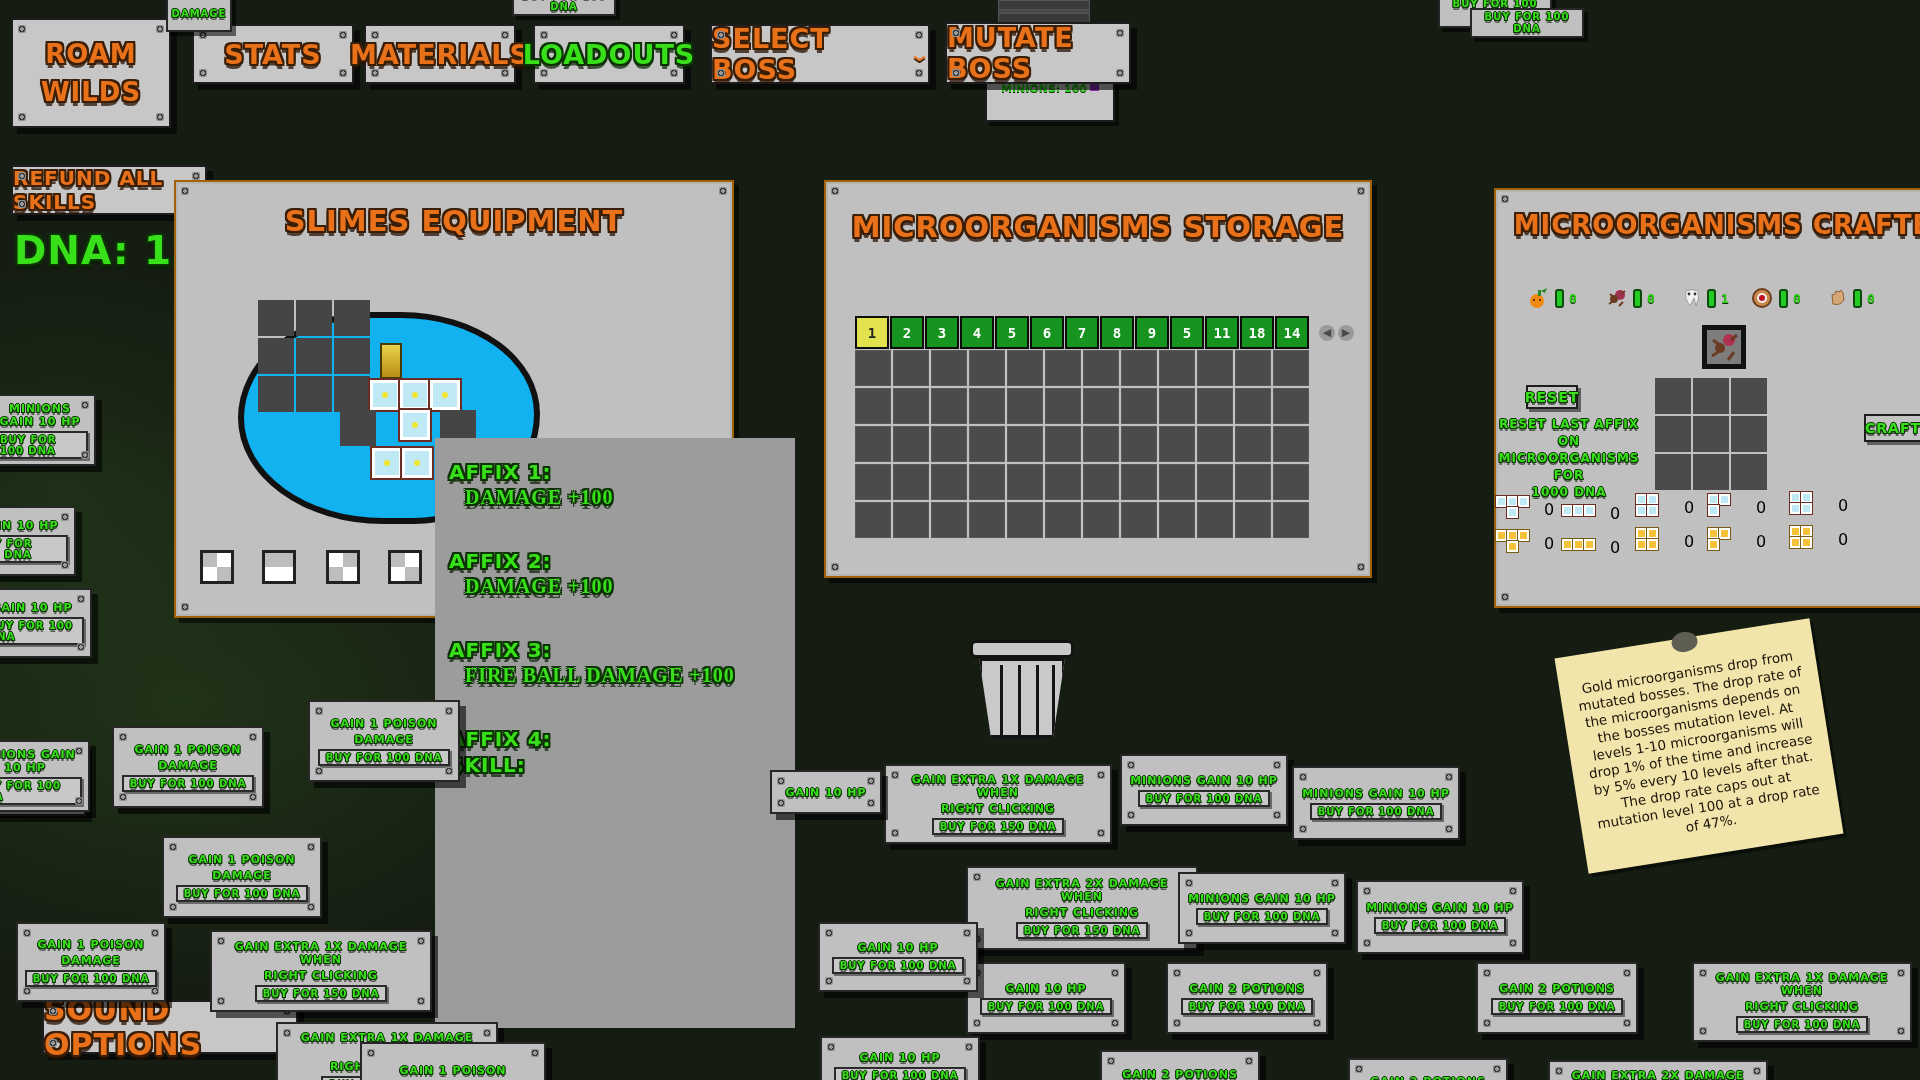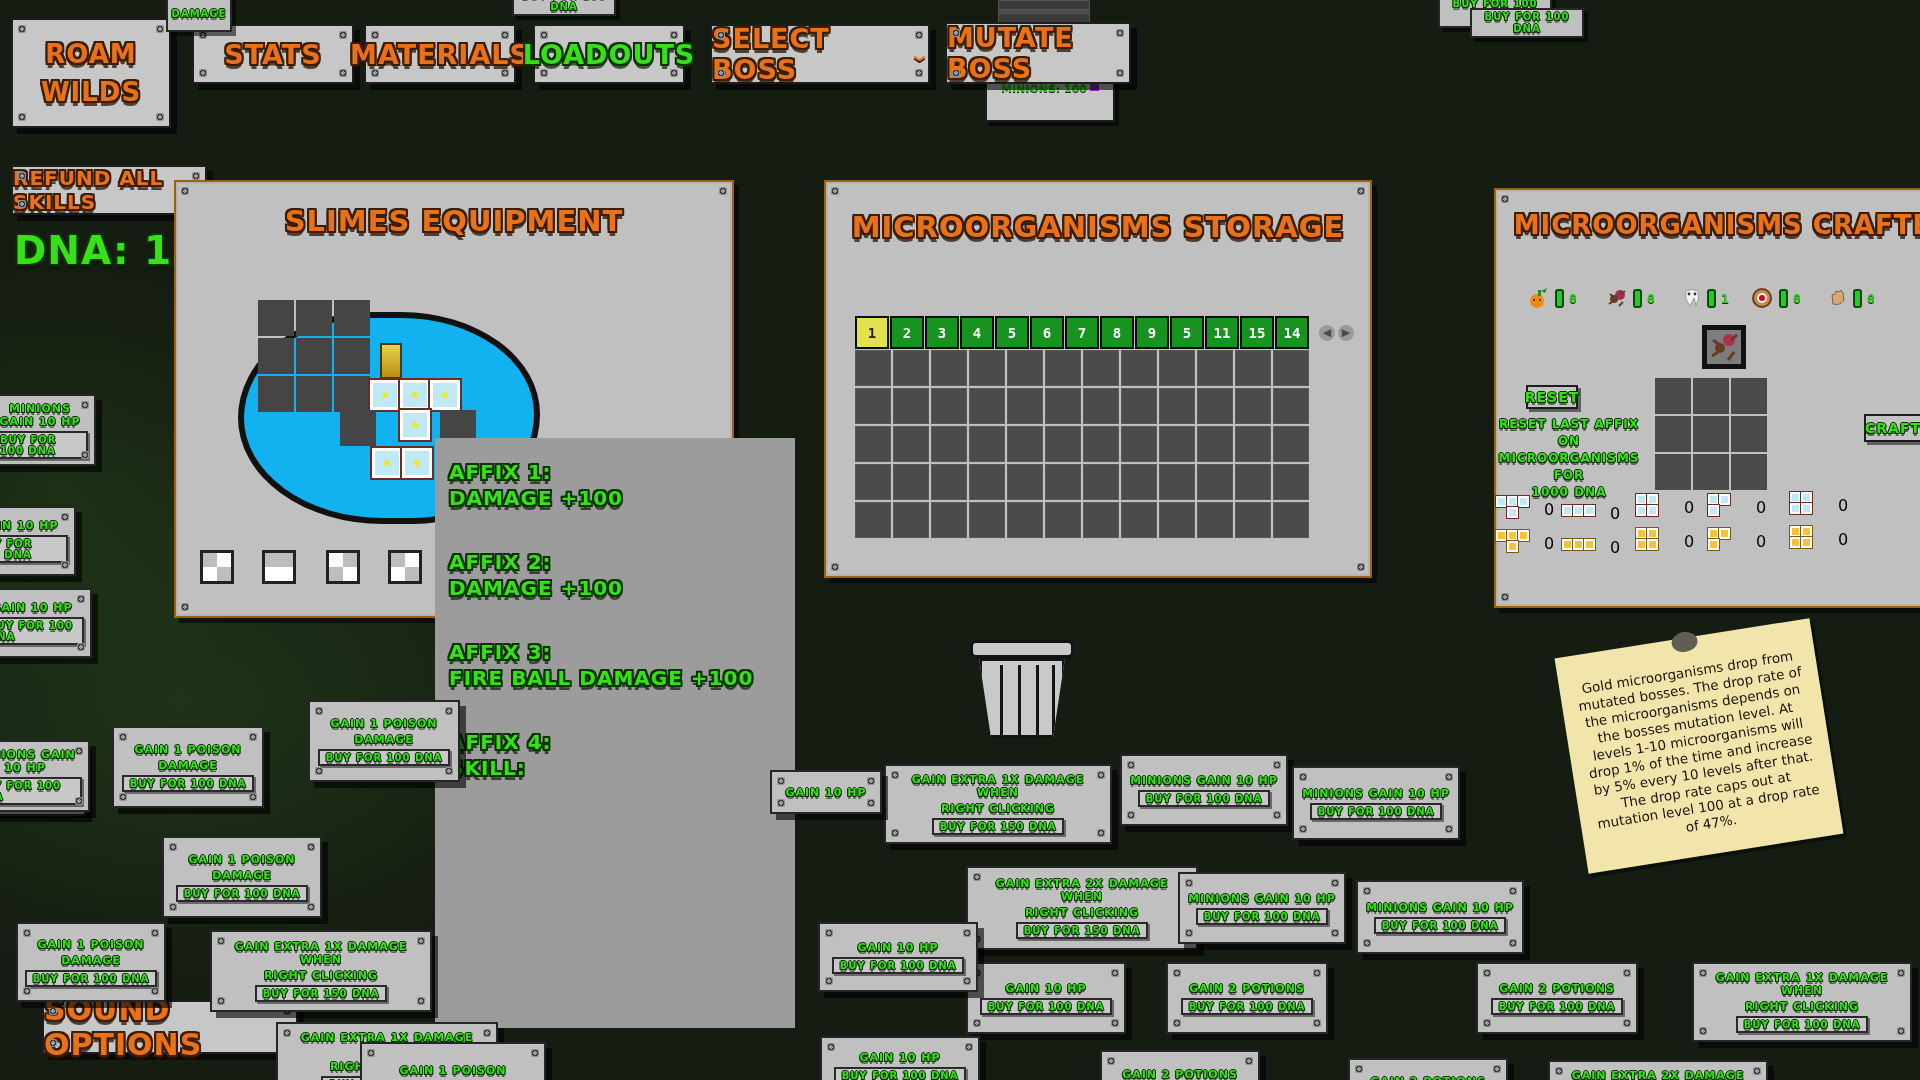--- a/index.html
+++ b/index.html
@@ -139,21 +139,21 @@
     box-sizing:border-box;}
   .blue-i{background:#bfe9f5;box-shadow:0 0 0 1px #6a2c23;}
   .gold-i{background:#f5c23a;box-shadow:0 0 0 1px #7a5a10;}
   .slotted-item{position:absolute;left:1702px;top:325px;width:44px;height:44px;
     background:#7d7d7d;border:5px solid #111;box-sizing:border-box;}
 
   
   #tooltip{position:absolute;left:435px;top:438px;width:360px;height:590px;
     background:#9c9c9c;padding:22px 14px 0 14px;box-sizing:border-box;}
   #tooltip .aff-label{font-size:20px;margin:0 0 2px 0;}
-  #tooltip .aff-val{font-size:20px;margin:0 0 40px 0;}
+  #tooltip .aff-val{font-size:20px;margin:0 0 40px 16px;font-family:Liberation Serif, serif;}
 
   
   #sticky{position:absolute;left:1570px;top:637px;width:258px;height:218px;
     background:#f2e5ab;transform:rotate(-9deg);
     box-shadow:3px 4px 0 rgba(0,0,0,.45);}
   #sticky .pin{position:absolute;left:118px;top:-6px;width:26px;height:20px;
     background:#5e5e52;border-radius:50%;}
   #sticky p{margin:0;padding:26px 14px 0 14px;font-size:13.5px;line-height:17px;
     text-align:center;color:#1a1408;font-family:"DejaVu Sans", sans-serif;}
 
@@ -329,21 +329,21 @@
   <div class="tab" data-name="storage-tab-2">2</div>
   <div class="tab" data-name="storage-tab-3">3</div>
   <div class="tab" data-name="storage-tab-4">4</div>
   <div class="tab" data-name="storage-tab-5">5</div>
   <div class="tab" data-name="storage-tab-6">6</div>
   <div class="tab" data-name="storage-tab-7">7</div>
   <div class="tab" data-name="storage-tab-8">8</div>
   <div class="tab" data-name="storage-tab-9">9</div>
   <div class="tab" data-name="storage-tab-10">5</div>
   <div class="tab" data-name="storage-tab-11">11</div>
-  <div class="tab" data-name="storage-tab-12">15</div>
+  <div class="tab" data-name="storage-tab-12">18</div>
   <div class="tab" data-name="storage-tab-13">14</div>
   <div style="display:flex;gap:3px;margin-left:9px;">
     <div class="arrowbtn" data-name="chevron-left-icon">◀</div>
     <div class="arrowbtn" data-name="chevron-right-icon">▶</div>
   </div>
 </div>
 
 <div id="storage-grid" data-name="storage-grid">
   <div class="stcell" data-name="storage-cell"></div>
     <div class="stcell" data-name="storage-cell"></div>

